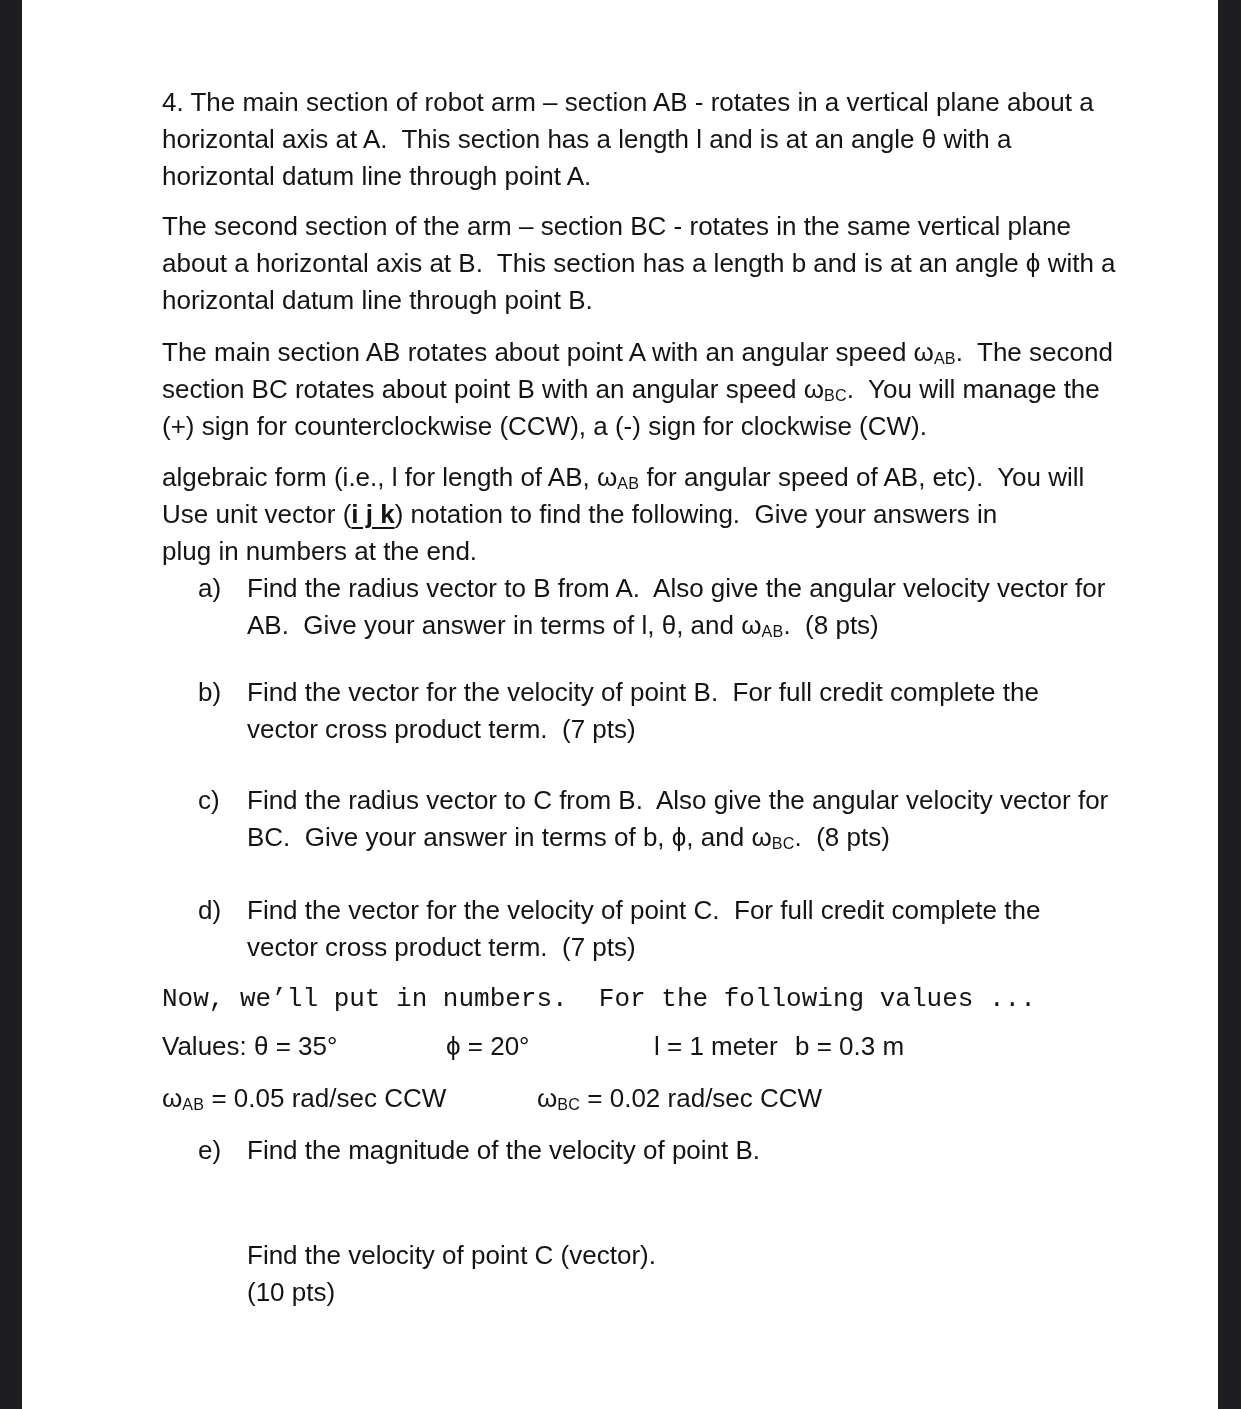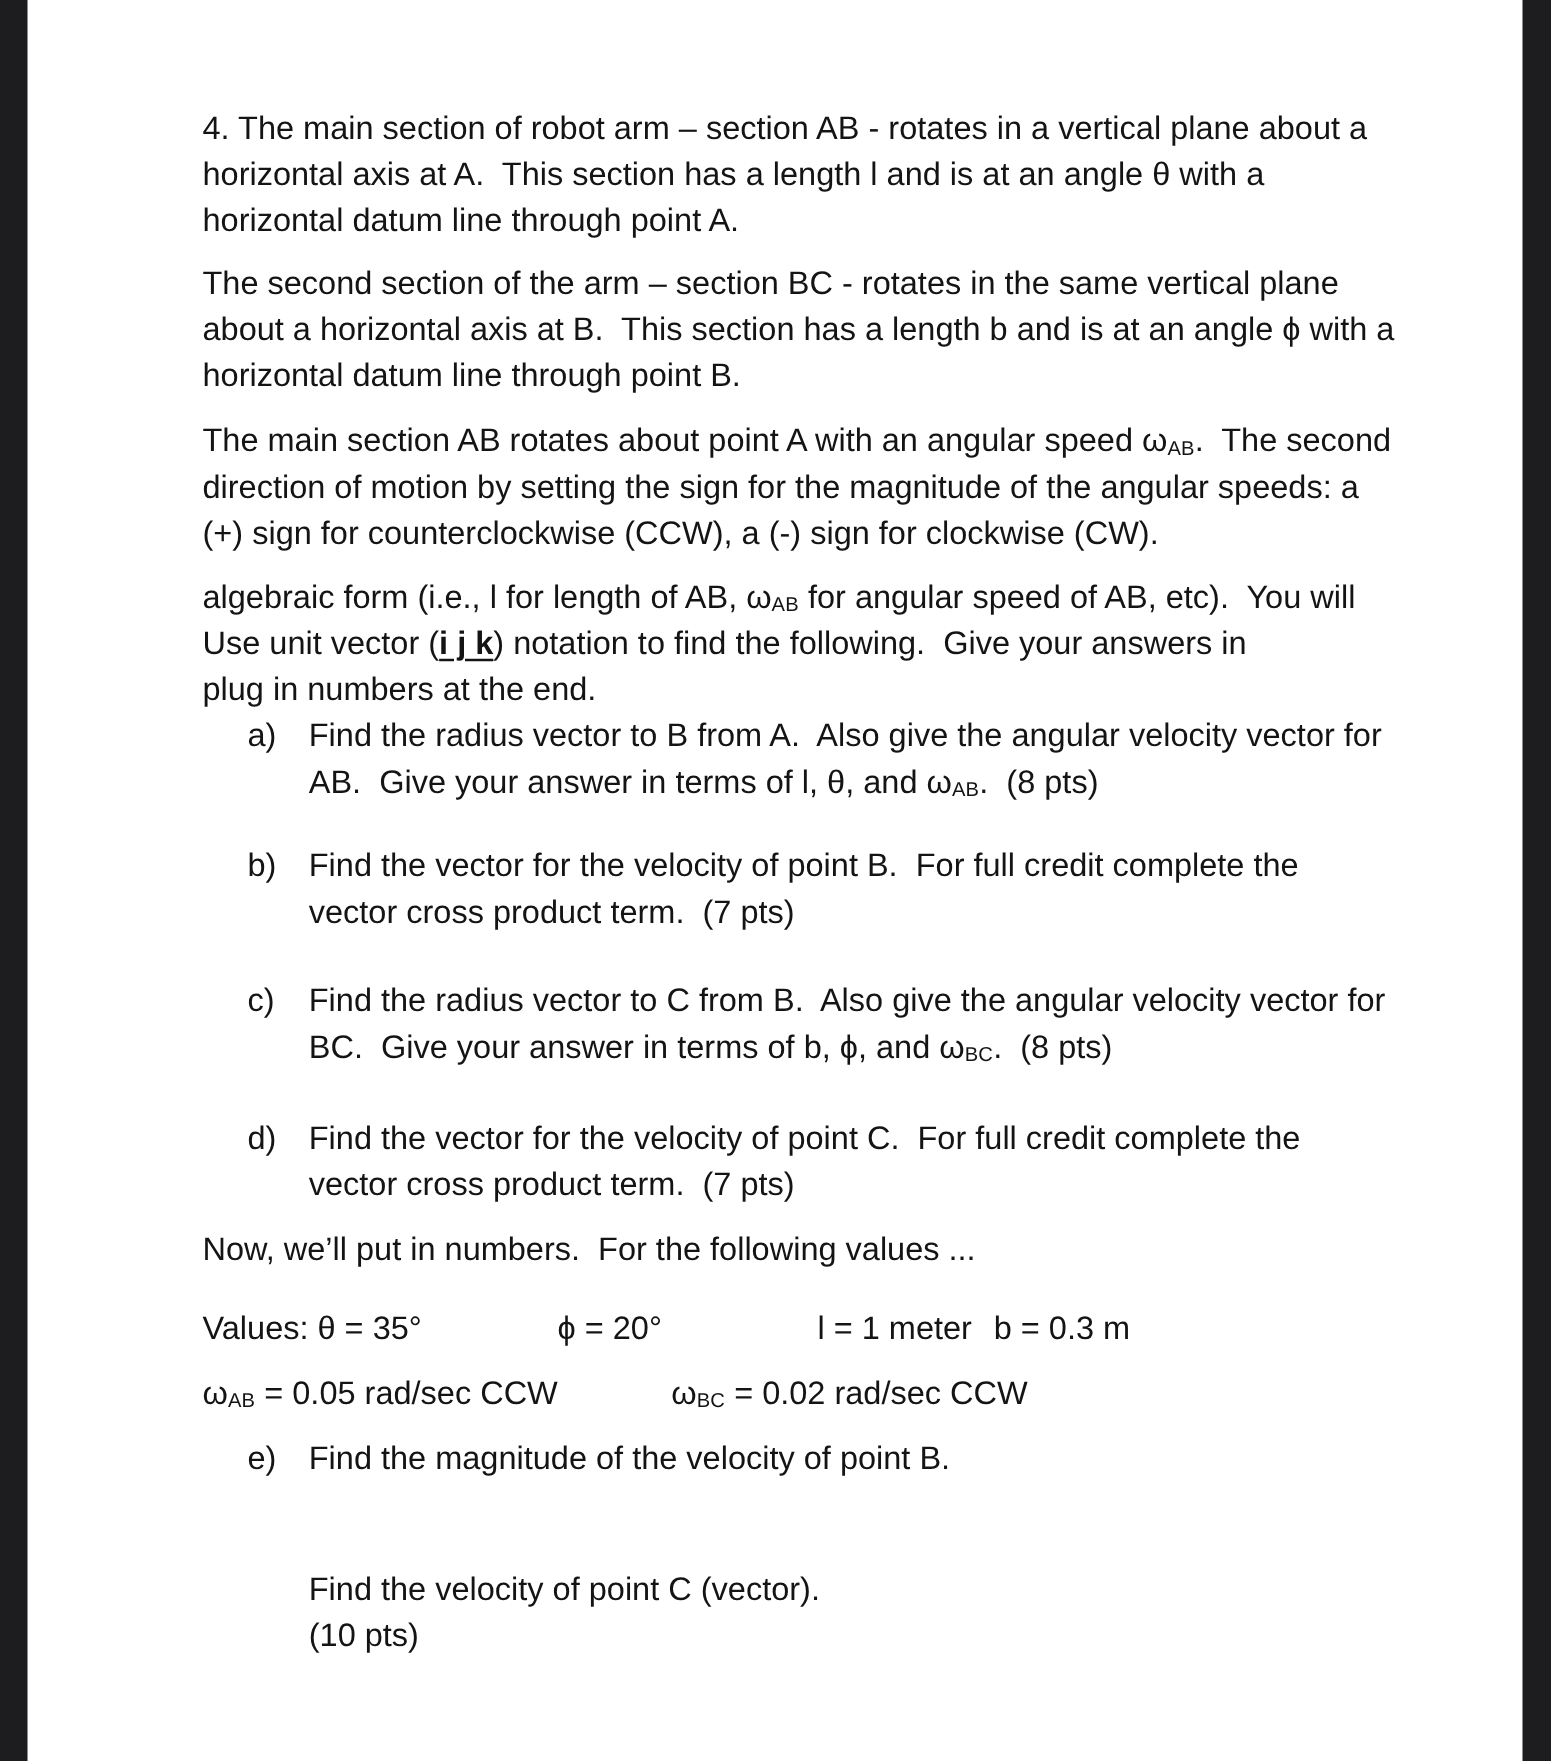--- a/index.html
+++ b/index.html
@@ -28,21 +28,21 @@
   .cell{position:absolute;top:0;height:37px;line-height:37px;white-space:pre;}
   
   .intro-ab-paragraph{margin-bottom:13px;}
   .section-bc-paragraph{margin-bottom:15px;}
   .angular-speed-paragraph{margin-bottom:14px;}
   .unit-vector-instructions{margin-bottom:0;}
   .item-a{margin-bottom:30px;}
   .item-b{margin-bottom:34px;}
   .item-c{margin-bottom:36px;}
   .item-d{margin-bottom:15px;}
-  .numbers-intro{margin-bottom:26px;}
+  .numbers-intro{margin-bottom:10px;font-family:Liberation Mono, monospace;}
   .values-line{margin-bottom:15px;}
   .omega-values-line{margin-bottom:15px;}
   .item-e{margin-bottom:16px;}
   .find-velocity-b{margin-bottom:15px;}
   .find-velocity-c{margin-bottom:0;}
   
   .values-line .c0{left:0;}
   .values-line .c1{left:284px;}
   .values-line .c2{left:492px;}
   .values-line .c3{left:633px;}
@@ -61,21 +61,21 @@
       <div class="line"><span>horizontal axis at A.  This section has a length l and is at an angle θ with a</span></div>
       <div class="line"><span>horizontal datum line through point A.</span></div>
     </div>
     <div class="para section-bc-paragraph">
       <div class="line"><span>The second section of the arm – section BC - rotates in the same vertical plane</span></div>
       <div class="line"><span>about a horizontal axis at B.  This section has a length b and is at an angle ϕ with a</span></div>
       <div class="line"><span>horizontal datum line through point B.</span></div>
     </div>
     <div class="para angular-speed-paragraph">
       <div class="line"><span>The main section AB rotates about point A with an angular speed ω</span><span class="sub">AB</span><span>.  The second</span></div>
-      <div class="line"><span>direction of motion by setting the sign for the magnitude of the angular speeds: a</span></div>
+      <div class="line"><span>section BC rotates about point B with an angular speed ω</span><span class="sub">BC</span><span>.  You will manage the</span></div>
       <div class="line"><span>(+) sign for counterclockwise (CCW), a (-) sign for clockwise (CW).</span></div>
     </div>
     <div class="para unit-vector-instructions">
       <div class="line"><span>algebraic form (i.e., l for length of AB, ω</span><span class="sub">AB</span><span> for angular speed of AB, etc).  You will</span></div>
       <div class="line"><span>Use unit vector (</span><span class="b u">i j k</span><span>) notation to find the following.  Give your answers in</span></div>
       <div class="line"><span>plug in numbers at the end.</span></div>
     </div>
     <div class="li item-a">
       <span class="marker">a)</span>
       <div class="li-body">

